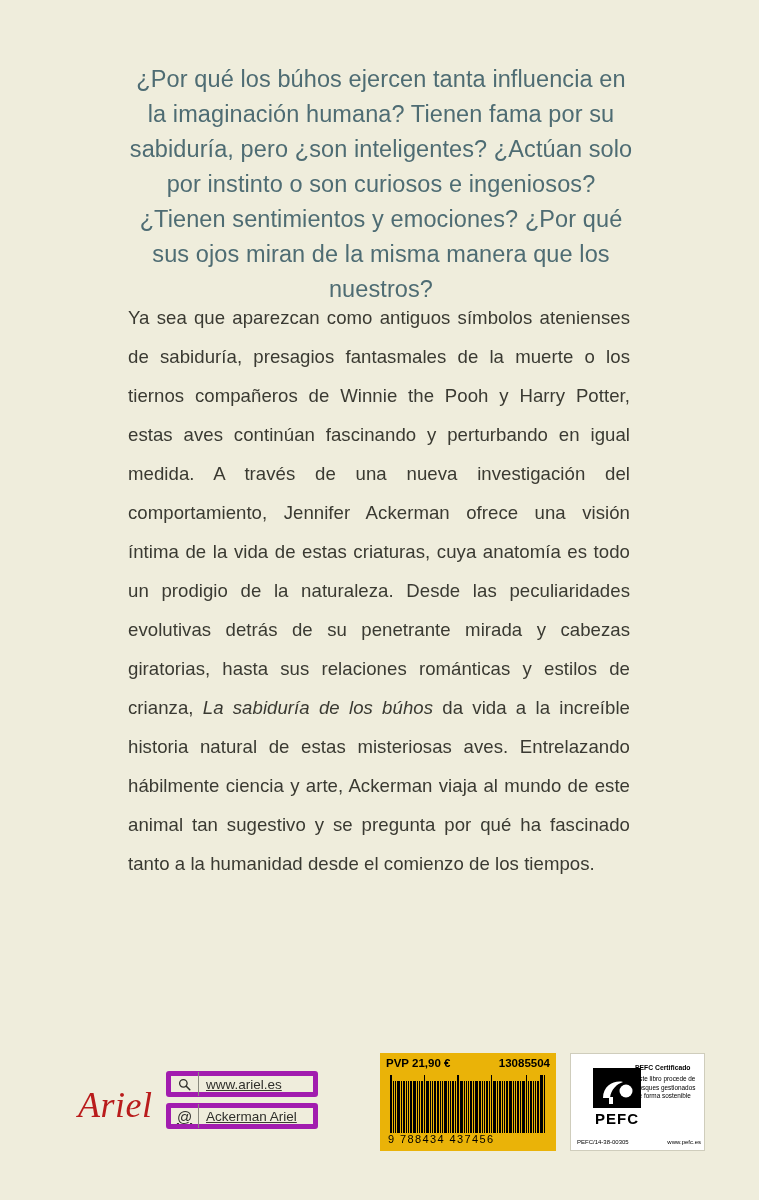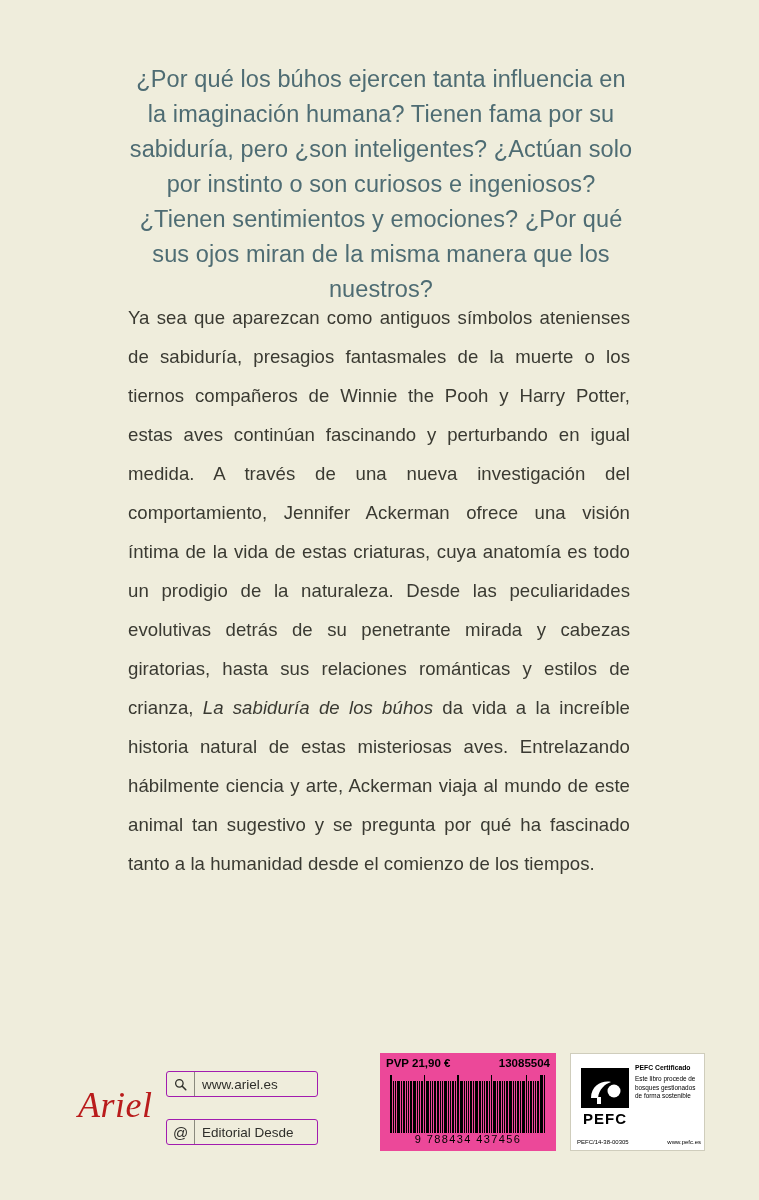--- a/index.html
+++ b/index.html
@@ -85,28 +85,29 @@
     left: 0;
     top: 26px;
   }
   .pub-links {
     position: absolute;
     left: 88px;
     top: 10px;
     width: 152px;
   }
   .pill {
-    border: 1px solid #a21caf;
+    border: 5px solid #a21caf;
     border-radius: 3px;
     height: 26px;
     display: flex;
     align-items: center;
-    margin-bottom: 22px;
+    margin-bottom: 6px;
     background: transparent;
     box-sizing: border-box;
+    text-decoration: underline;
   }
   .pill .glyph {
     width: 27px;
     height: 24px;
     display: flex;
     align-items: center;
     justify-content: center;
     border-right: 1px solid #8a8a7e;
     flex: none;
   }
@@ -125,21 +126,21 @@
     font-family: "Liberation Sans", sans-serif;
   }
 
   
   .barcode-block {
     position: absolute;
     left: 380px;
     top: 8px;
     width: 176px;
     height: 98px;
-    background: #ec4899;
+    background: #eab308;
     box-sizing: border-box;
   }
   .barcode-top {
     display: flex;
     justify-content: space-between;
     align-items: flex-start;
     padding: 4px 6px 0 6px;
     font-size: 11.5px;
     font-weight: bold;
     color: #000;
@@ -162,37 +163,37 @@
   }
   .isbn-digits {
     position: absolute;
     left: 8px;
     top: 80px;
     width: 160px;
     font-size: 11px;
     letter-spacing: 1.4px;
     color: #000;
     font-family: "Liberation Sans", sans-serif;
-    text-align: center;
+    text-align: left;
   }
 
   
   .pefc-block {
     position: absolute;
     left: 570px;
     top: 8px;
     width: 135px;
     height: 98px;
     background: #ffffff;
     border: 1px solid #cfcdbc;
     box-sizing: border-box;
   }
   .pefc-logo {
     position: absolute;
-    left: 6px;
+    left: 18px;
     top: 14px;
     width: 56px;
     text-align: center;
   }
   .pefc-mark {
     width: 48px;
     height: 40px;
     margin: 0 auto;
   }
   .pefc-word {
@@ -257,21 +258,21 @@
               <line x1="10.2" y1="10.2" x2="14.5" y2="14.5" stroke="#2f2f2b" stroke-width="1.9" stroke-linecap="round"></line>
             </svg>
           </span>
           <span class="ptext">www.ariel.es</span>
         </div>
 
         <div class="pill">
           <span class="glyph">
             <span class="at-glyph">@</span>
           </span>
-          <span class="ptext">Editorial Desde</span>
+          <span class="ptext">Ackerman Ariel</span>
         </div>
 
       </div>
     </div>
 
     <div class="barcode-block">
       <div class="barcode-top">
         <span>PVP 21,90 €</span>
         <span>13085504</span>
       </div>

